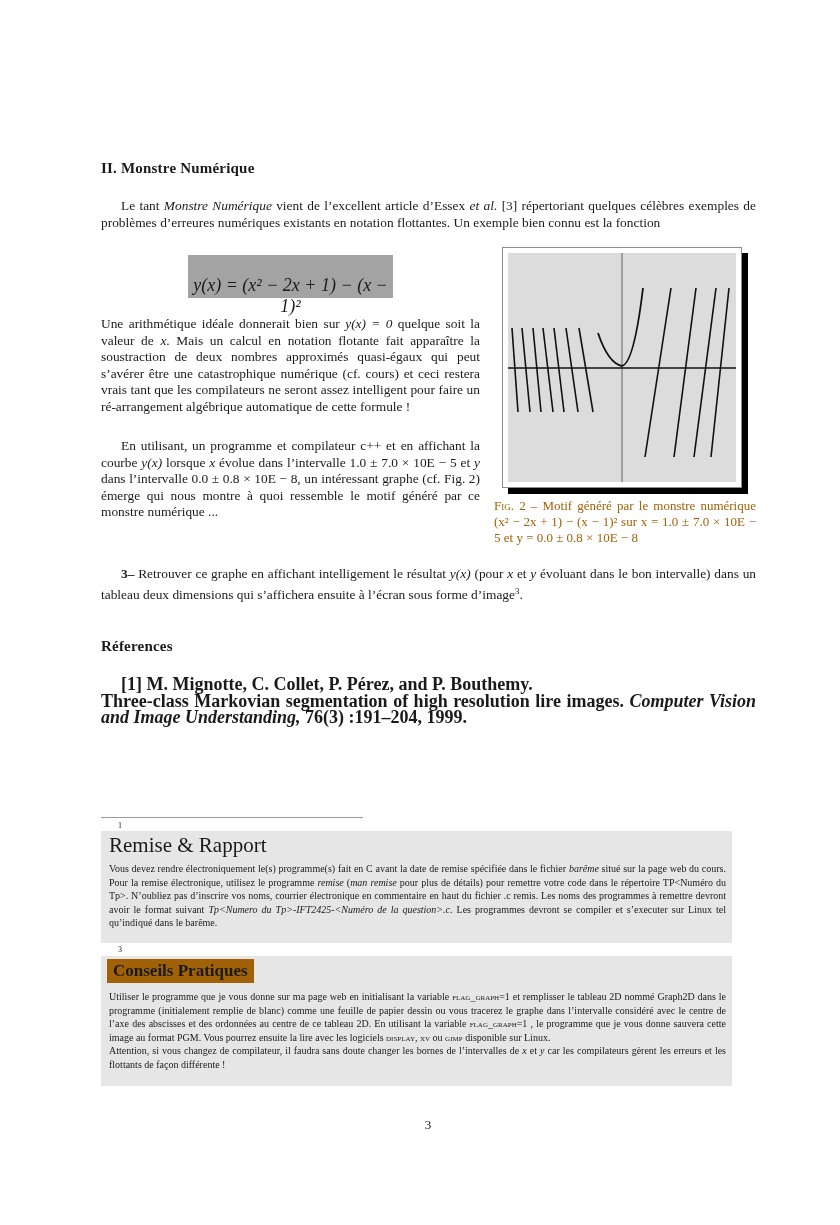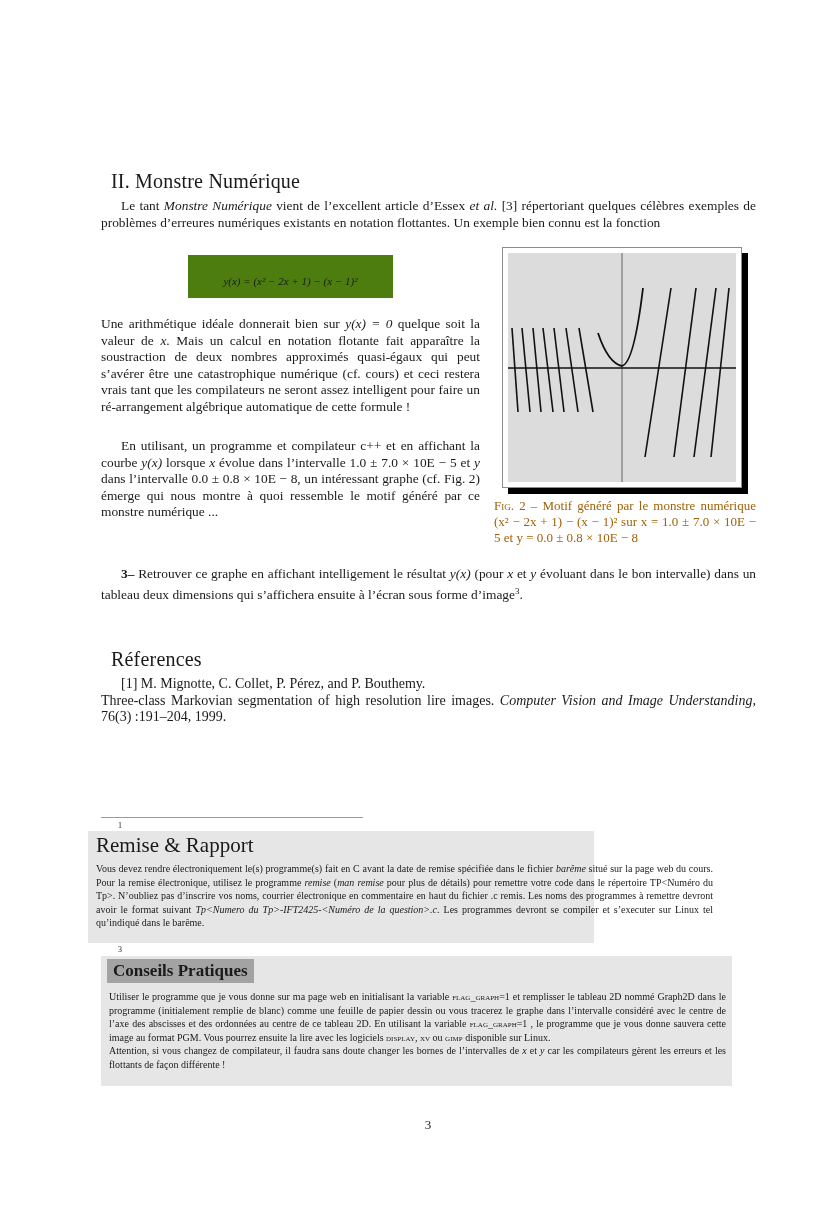--- a/index.html
+++ b/index.html
@@ -1,34 +1,34 @@
 <!DOCTYPE html>
 <html><head>
 <meta charset="utf-8">
 <style>
   html, body { margin: 0; padding: 0; background: #ffffff; }
   body { width: 840px; height: 1225px; position: relative; overflow: hidden;
          font-family: "Liberation Serif", "DejaVu Serif", serif; color: #1a1a1a; }
   .abs { position: absolute; }
-  .section-title { font-size: 20px; font-weight: normal; margin: 10px; letter-spacing: 0.2px; }
+  .section-title { font-size: 15px; font-weight: bold; margin: 0; letter-spacing: 0.2px; }
   .para { font-size: 13.4px; line-height: 16.5px; text-align: justify; margin: 0; }
   .indent { text-indent: 20px; }
   .math { font-style: italic; }
   .sc { font-variant: small-caps; }
-  .eqbox { background: #4d7c0f; font-size: 11px; text-align: center; }
+  .eqbox { background: #a3a3a3; font-size: 18px; text-align: center; }
   .fig-frame { background: #ffffff; border: 1px solid #8c8c8c; box-shadow: 6px 6px 0 #000; }
   .plot { background: #dcdcdc; }
   .caption { color: #a16207; font-size: 13px; line-height: 16px; text-align: justify; }
-  .ref-item { font-size: 14px; line-height: 16.5px; text-align: justify; margin: 0; }
+  .ref-item { font-size: 18px; line-height: 16.5px; text-align: justify; margin: 0; font-weight: bold; }
   .graybox { background: #e6e6e6; }
   .box-title { font-size: 21px; margin: 0; }
   .box-text { font-size: 10px; line-height: 13.6px; text-align: justify; margin: 0; }
   .fnmark { font-size: 8px; }
   .footrule { border-top: 1px solid #9a9a9a; }
-  .chip { background: #a3a3a3; display: inline-block; padding: 2px 6px; }
+  .chip { background: #a16207; display: inline-block; padding: 2px 6px; }
   sup { font-size: 9px; }
 </style>
 </head>
 <body>
 
 <h2 class="abs section-title" style="left:101px; top:160px;">II. Monstre Numérique</h2>
 
 <p class="abs para indent" style="left:101px; top:198px; width:655px;"><span>Le tant </span><i>Monstre Numérique</i><span> vient de l’excellent article d’Essex </span><i>et al.</i><span> [3] répertoriant quelques célèbres exemples de problèmes d’erreures numériques existants en notation flottantes. Un exemple bien connu est la fonction</span></p>
 
 <div class="abs eqbox" style="left:188px; top:255px; width:205px; height:43px;">
@@ -70,21 +70,21 @@
 
 <h2 class="abs section-title" style="left:101px; top:638px;">Réferences</h2>
 
 <div class="abs" style="left:101px; top:676px; width:655px;">
   <p class="ref-item"><span style="padding-left:20px">[1]</span><span> M. Mignotte, C. Collet, P. Pérez, and P. Bouthemy.</span><br><span>Three-class Markovian segmentation of high resolution lire images. </span> <i>Computer Vision and Image Understanding,</i><span> 76(3) :191–204, 1999.</span></p>
 </div>
 
 <div class="abs footrule" style="left:101px; top:817px; width:262px;"></div>
 <div class="abs fnmark" style="left:118px; top:821px;">1</div>
 
-<div class="abs graybox" style="left:88px; top:831px; width:506px; height:112px;">
+<div class="abs graybox" style="left:101px; top:831px; width:631px; height:112px;">
   <h3 class="box-title" style="position:absolute; left:8px; top:2px; font-weight:normal;">Remise &amp; Rapport</h3>
   <p class="box-text" style="position:absolute; left:8px; top:31px; width:617px;"><span>Vous devez rendre électroniquement le(s) programme(s) fait en C avant la date de remise spécifiée dans le fichier </span><i>barême</i><span> situé sur la page web du cours. Pour la remise électronique, utilisez le programme </span><i>remise</i><span> (</span><i>man remise</i><span> pour plus de détails) pour remettre votre code dans le répertoire TP&lt;Numéro du Tp&gt;. N’oubliez pas d’inscrire vos noms, courrier électronique en commentaire en haut du fichier .c remis. Les noms des programmes à remettre devront avoir le format suivant </span><i>Tp&lt;Numero du Tp&gt;-IFT2425-&lt;Numéro de la question&gt;.c</i><span>. Les programmes devront se compiler et s’executer sur Linux tel qu’indiqué dans le barême.</span></p>
 </div>
 
 <div class="abs fnmark" style="left:118px; top:945px;">3</div>
 
 <div class="abs graybox" style="left:101px; top:956px; width:631px; height:130px;">
   <div style="position:absolute; left:6px; top:3px;" class="chip">
     <span style="font-size:17px; font-weight:bold;">Conseils Pratiques</span>
   </div>

